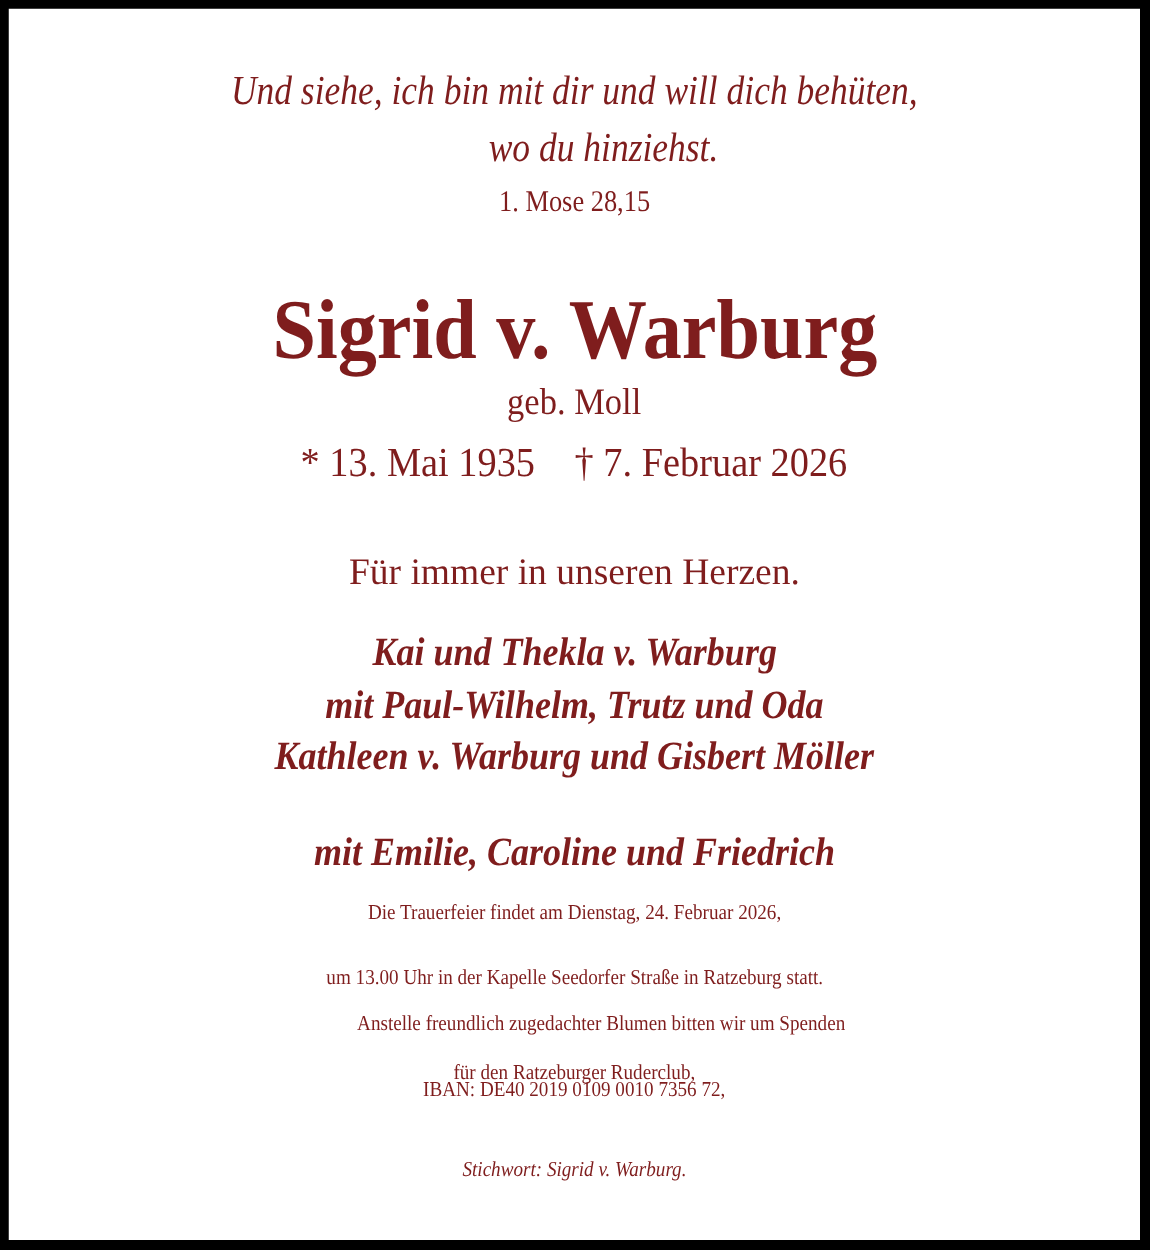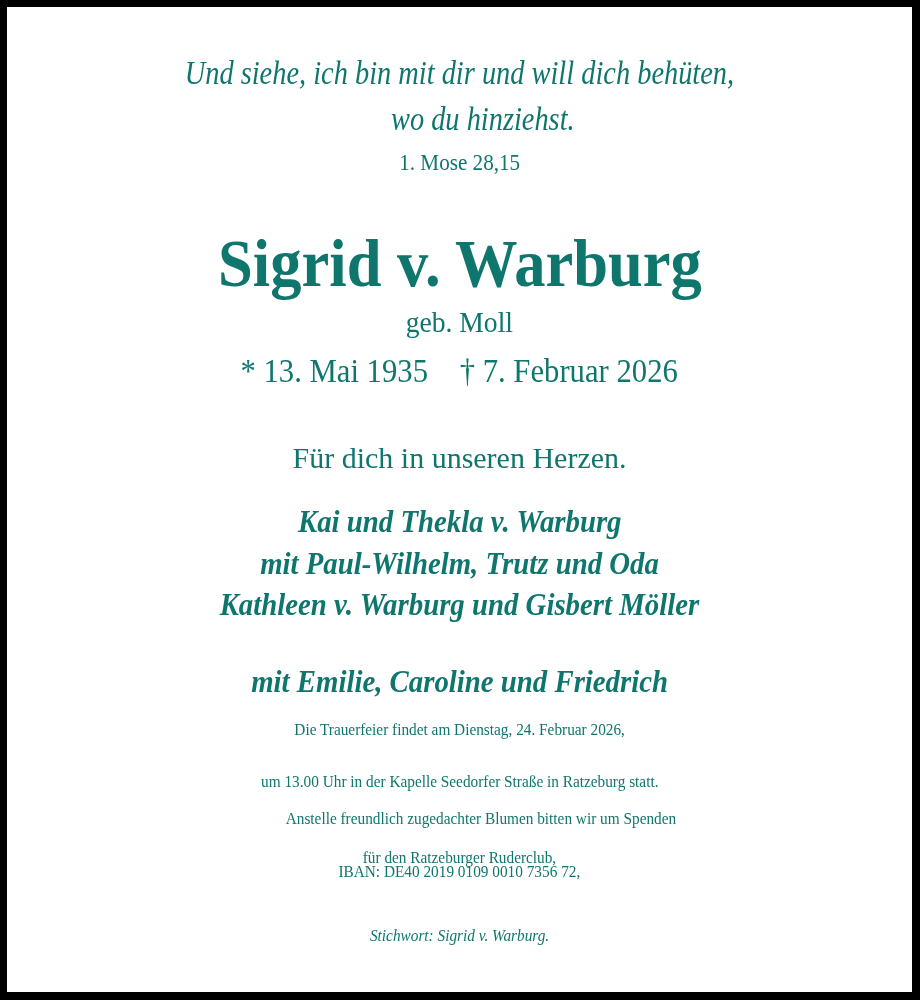--- a/index.html
+++ b/index.html
@@ -15,21 +15,21 @@
     .frame {
       position: relative;
       box-sizing: border-box;
       width: 920px;
       height: 1000px;
       border: 7px solid #000000;
       border-right-width: 8px;
       border-bottom-width: 8px;
       background: #ffffff;
       font-family: "Liberation Serif", "DejaVu Serif", serif;
-      color: #0f766e;
+      color: #7f1d1d;
     }
     .line {
       position: absolute;
       left: 0;
       right: 0;
       text-align: center;
       white-space: nowrap;
       line-height: 1;
     }
     .cond {
@@ -96,21 +96,21 @@
   </div>
   <div class="line dates" style="top:348px;">
     <span class="cond">
       <span>*</span>
       <span>13. Mai 1935</span><span class="sep"></span><span>†</span>
       <span>7. Februar 2026</span>
     </span>
   </div>
 
   <div class="line motto" style="top:436px;">
-    <span class="cond">Für dich in unseren Herzen.</span>
+    <span class="cond">Für immer in unseren Herzen.</span>
   </div>
 
   <div class="line mourner" style="top:498px;">
     <span class="cond">Kai und Thekla v. Warburg</span>
   </div>
   <div class="line mourner" style="top:540px;">
     <span class="cond">mit Paul-Wilhelm, Trutz und Oda</span>
   </div>
   <div class="line mourner" style="top:581px;">
     <span class="cond">Kathleen v. Warburg und Gisbert Möller</span>

